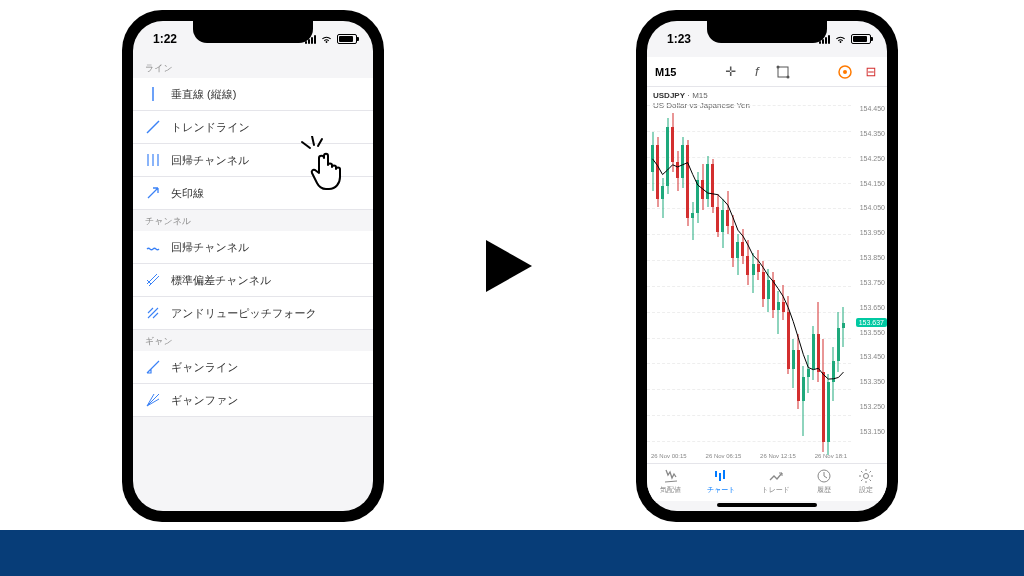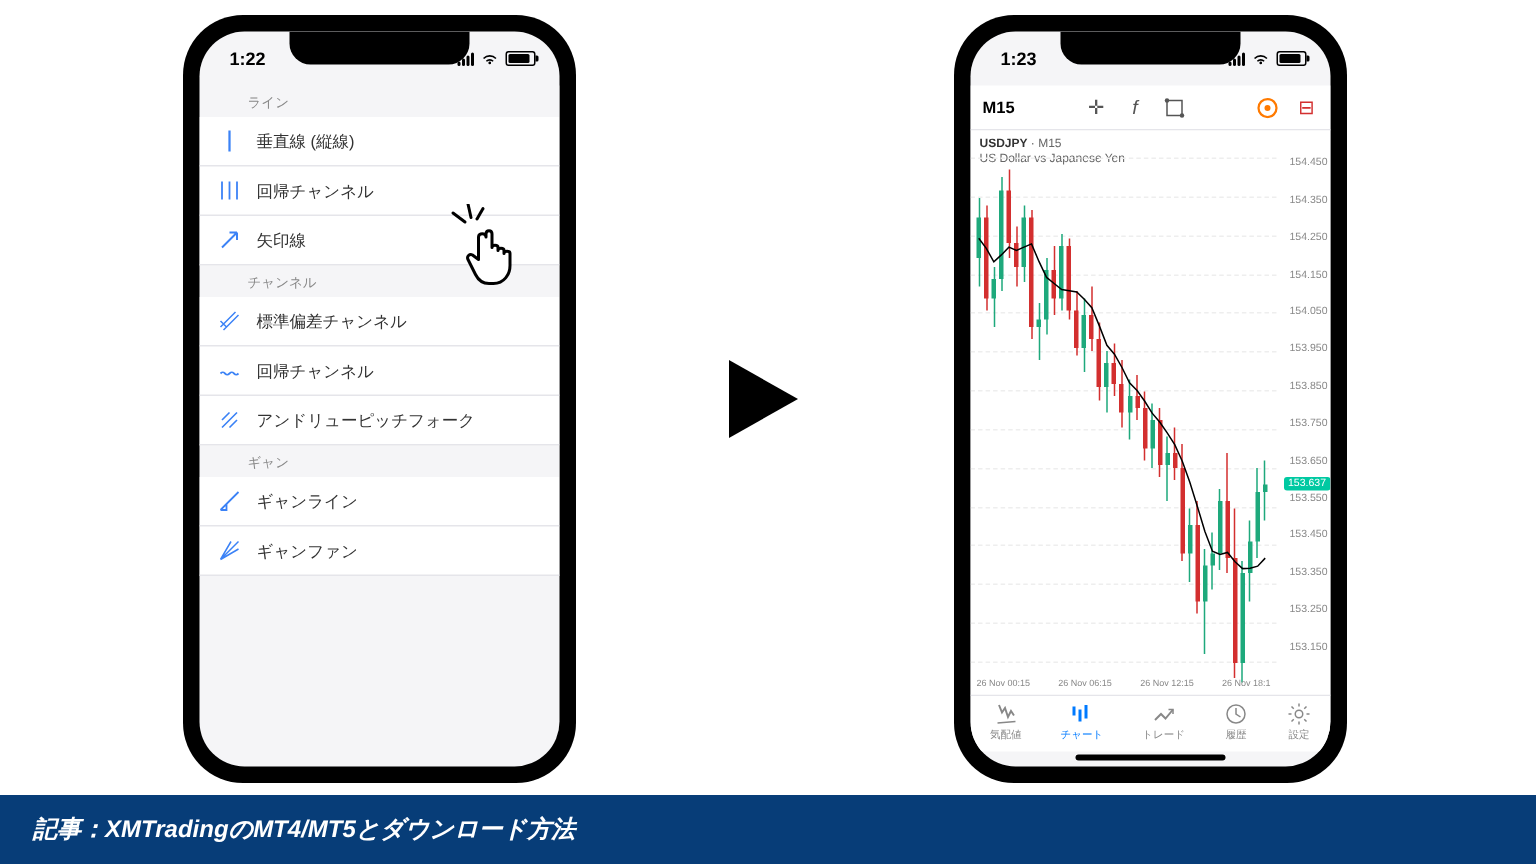--- a/index.html
+++ b/index.html
@@ -17,21 +17,21 @@
 .sig span:nth-child(1){height:3px}.sig span:nth-child(2){height:5px}.sig span:nth-child(3){height:7px}.sig span:nth-child(4){height:9px}
 .wifi { width: 13px; height: 9px; }
 .batt { width: 20px; height: 10px; border: 1px solid #000; border-radius: 2px; position: relative; }
 .batt::after { content: ''; position: absolute; right: -3px; top: 2px; width: 2px; height: 4px; background: #000; border-radius: 0 1px 1px 0; }
 .batt-fill { position: absolute; left: 1px; top: 1px; bottom: 1px; width: 80%; background: #000; border-radius: 1px; }
 
 
 .nav-bar { background: #fff; display: flex; align-items: center; justify-content: center; height: 34px; position: relative; border-bottom: 1px solid #e5e5ea; }
 .nav-back { position: absolute; left: 8px; color: #007aff; font-size: 18px; }
 .nav-title { font-size: 13px; font-weight: 600; }
-.section-header { font-size: 9px; color: #888; padding: 5px 12px 3px; background: #f5f5f7; margin-left: 20px; }
+.section-header { font-size: 9px; color: #888; padding: 5px 12px 3px; background: #f5f5f7; }
 .list { background: #fff; }
 .item { display: flex; align-items: center; gap: 10px; padding: 8px 12px; border-bottom: 0.5px solid #e5e5ea; font-size: 11px; color: #333; position: relative; }
 .item.highlighted { border: 2px solid #d32f2f; border-radius: 6px; margin: 2px 4px; }
 .icon-slot { width: 16px; height: 16px; display: flex; align-items: center; justify-content: center; color: #3b82f6; flex-shrink: 0; }
 
 
 .arrow-tri { position: absolute; left: 486px; top: 240px; }
 .arrow-tri svg { display: block; }
 
 
@@ -97,52 +97,60 @@
           <span class="icon-slot">
               <svg width="16" height="16">
                 <line x1="8" y1="1" x2="8" y2="15" stroke="#3b82f6" stroke-width="1.5"></line>
               </svg>
             </span>
           <span>垂直線 (縦線)</span>
         </div>
         <div class="item">
           <span class="icon-slot">
               <svg width="16" height="16">
+                <line x1="2" y1="14" x2="14" y2="2" stroke="#3b82f6" stroke-width="1.5"></line>
+              </svg>
+            </span>
+          <span>トレンドライン</span>
+        </div>
+        <div class="item">
+          <span class="icon-slot">
+              <svg width="16" height="16">
                 <path d="M3 2v12M8 2v12M13 2v12" stroke="#3b82f6" stroke-width="1.2"></path>
               </svg>
             </span>
           <span>回帰チャンネル</span>
         </div>
         <div class="item">
           <span class="icon-slot">
               <svg width="16" height="16">
                 <path d="M3 13L13 3M13 3h-5M13 3v5" stroke="#3b82f6" stroke-width="1.3" fill="none"></path>
               </svg>
             </span>
           <span>矢印線</span>
         </div>
       </div>
 
       <div class="section-header">チャンネル</div>
       <div class="list">
         <div class="item">
           <span class="icon-slot">
               <svg width="16" height="16">
+                <path d="M2 10c3-3 3 3 6 0s3 3 6 0" stroke="#3b82f6" stroke-width="1.2" fill="none"></path>
+              </svg>
+            </span>
+          <span>回帰チャンネル</span>
+        </div>
+        <div class="item">
+          <span class="icon-slot">
+              <svg width="16" height="16">
                 <path d="M2 12L12 2M4 14L14 4M2 8l4 4" stroke="#3b82f6" stroke-width="1" fill="none"></path>
               </svg>
             </span>
           <span>標準偏差チャンネル</span>
-        </div>
-        <div class="item">
-          <span class="icon-slot">
-              <svg width="16" height="16">
-                <path d="M2 10c3-3 3 3 6 0s3 3 6 0" stroke="#3b82f6" stroke-width="1.2" fill="none"></path>
-              </svg>
-            </span>
-          <span>回帰チャンネル</span>
         </div>
         <div class="item">
           <span class="icon-slot">
               <svg width="16" height="16">
                 <path d="M3 13L13 3M3 8l5-5M8 13l5-5" stroke="#3b82f6" stroke-width="1.1" fill="none"></path>
               </svg>
             </span>
           <span>アンドリューピッチフォーク</span>
         </div>
       </div>
@@ -474,15 +482,14 @@
               <path d="M8 1v2M8 13v2M1 8h2M13 8h2M3 3l1.5 1.5M11.5 11.5L13 13M13 3l-1.5 1.5M4.5 11.5L3 13" stroke="#888"></path>
             </svg>
           <span>設定</span>
         </div>
       </div>
       <div class="home-ind"></div>
     </div>
   </div>
 
   <div class="footer">
-    <span>記事：XMTradingのMT4/MT5とダウンロード方法</span>
   </div>
 </div>
 
 </body></html>

